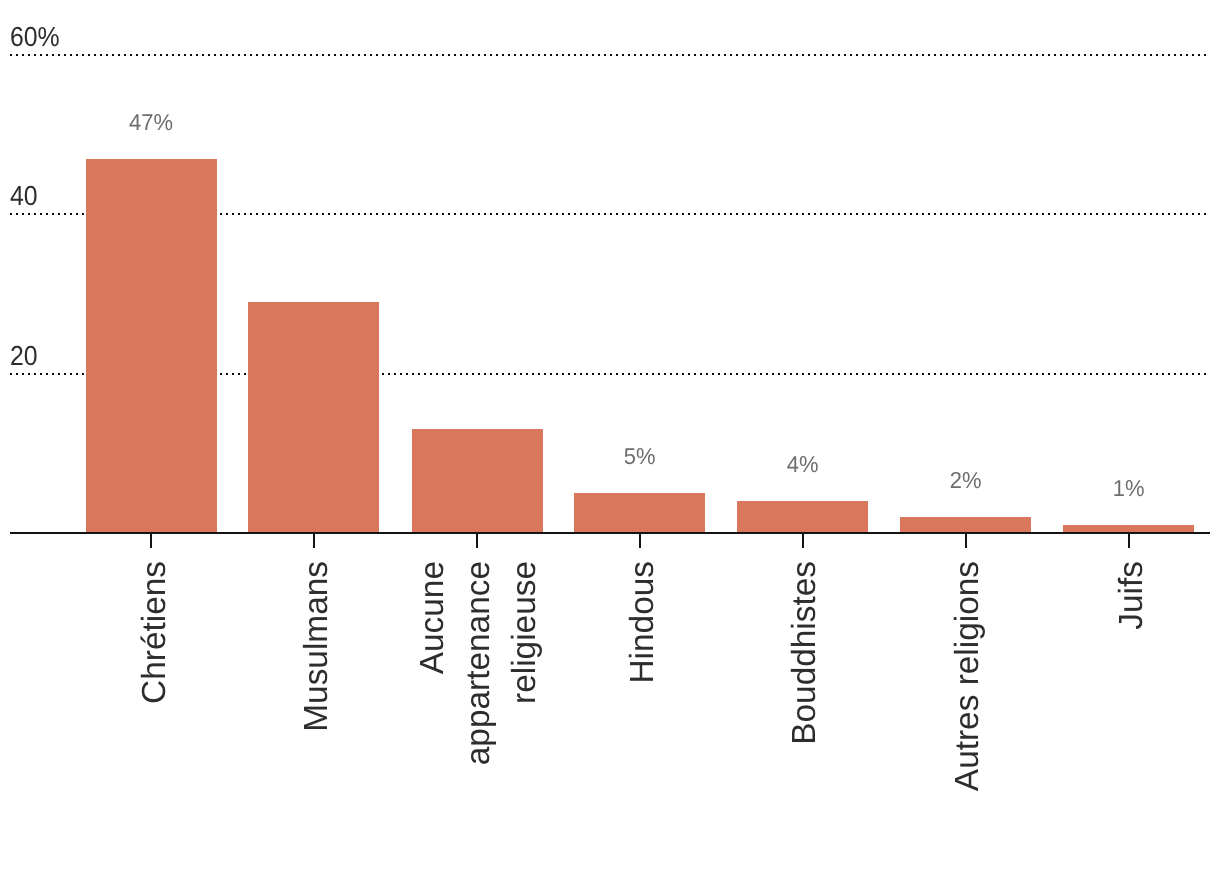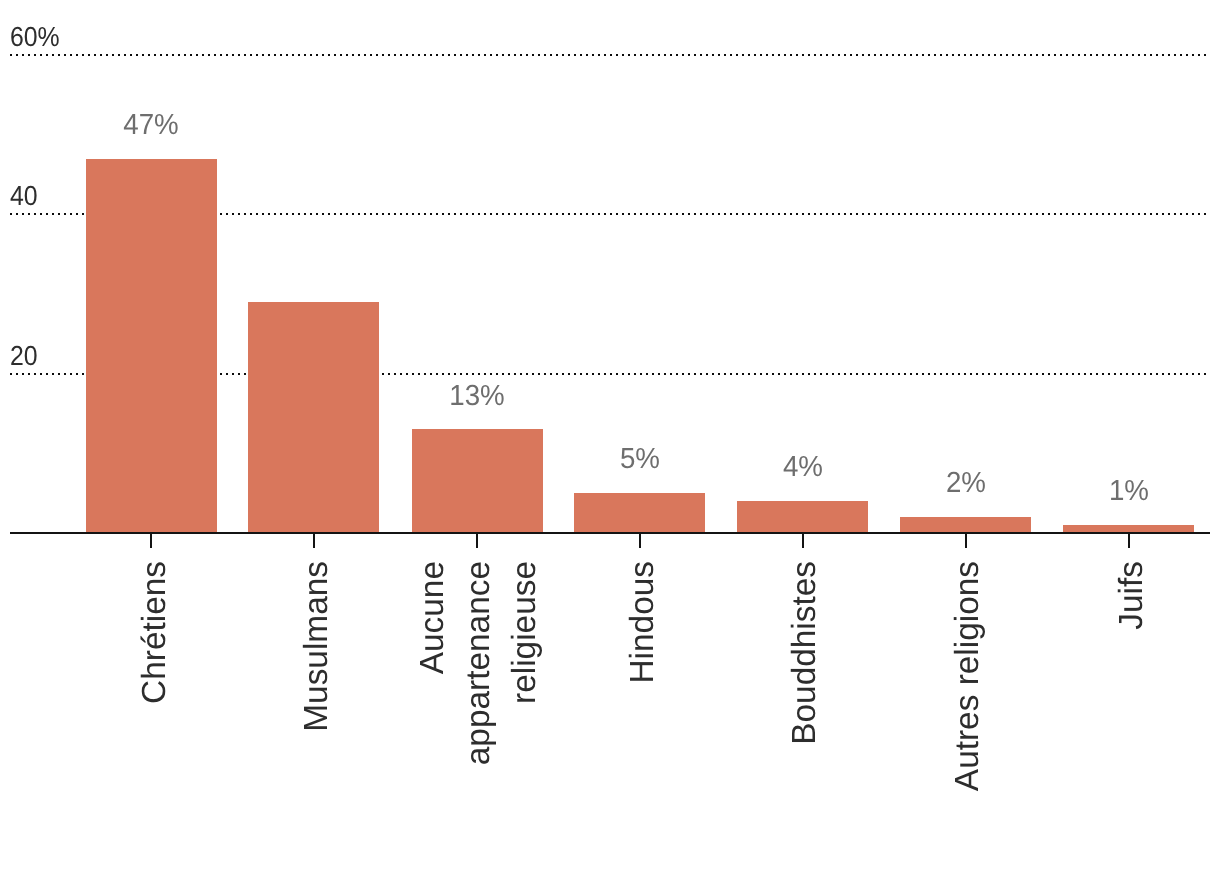--- a/index.html
+++ b/index.html
@@ -7,21 +7,21 @@
     width:1220px;height:884px;background:#ffffff;
     font-family:"Liberation Sans",sans-serif;overflow:hidden;
     text-rendering:geometricPrecision;
   }
   #chart{position:relative;width:1220px;height:884px;transform:translateZ(0);}
   .gridline{position:absolute;height:2px;}
   .ytick-label{position:absolute;font-size:27.5px;white-space:nowrap;line-height:1;
                transform:scaleX(0.903);transform-origin:0 0;color:#2d2d2d;opacity:0.999;}
   .axis-line{position:absolute;}
   .bar{position:absolute;}
-  .value-label{position:absolute;font-size:29px;white-space:nowrap;line-height:1;
+  .value-label{position:absolute;font-size:23px;white-space:nowrap;line-height:1;
                text-align:center;width:300px;color:#6e6e6e;}
   .value-label > i{font-style:normal;display:inline-block;transform:scaleX(0.955);opacity:0.999;}
   .xtick{position:absolute;}
   .cat-label{position:absolute;font-size:33.4px;white-space:nowrap;width:620px;
              transform-origin:0 0;transform:rotate(-90deg) translateX(-620px);
              text-align:right;color:#2d2d2d;opacity:0.999;}
   .cat-label > span{display:block;}
 </style>
 </head>
 <body style="background: rgb(255, 255, 255);">
@@ -43,21 +43,20 @@
       <span>Chrétiens</span>
     </div>
 
   <div class="bar" style="left: 248.1px; width: 131px; top: 301.978px; height: 231.092px; background: rgb(217, 119, 92);"></div>
   <div class="xtick" style="left: 312.6px; width: 2px; top: 532px; height: 15.7px; background: rgb(20, 20, 20);"></div>
   <div class="cat-label" style="left: 294.15px; top: 561.4px; line-height: 45.9px; color: rgb(45, 45, 45);">
       <span>Musulmans</span>
     </div>
 
   <div class="bar" style="left: 411.8px; width: 131px; top: 429.477px; height: 103.593px; background: rgb(217, 119, 92);"></div>
-  <div class="value-label" style="left: 327.3px; top: 381.677px; color: rgb(110, 110, 110);"><i>13%</i></div>
   <div class="xtick" style="left: 476.3px; width: 2px; top: 532px; height: 15.7px; background: rgb(20, 20, 20);"></div>
   <div class="cat-label" style="left: 409.95px; top: 561.4px; line-height: 45.9px; color: rgb(45, 45, 45);">
       <span>Aucune</span>
       <span>appartenance</span>
       <span>religieuse</span>
     </div>
 
   <div class="bar" style="left: 574px; width: 131px; top: 493.226px; height: 39.8435px; background: rgb(217, 119, 92);"></div>
   <div class="value-label" style="left: 489.5px; top: 445.426px; color: rgb(110, 110, 110);"><i>5%</i></div>
   <div class="xtick" style="left: 638.5px; width: 2px; top: 532px; height: 15.7px; background: rgb(20, 20, 20);"></div>

